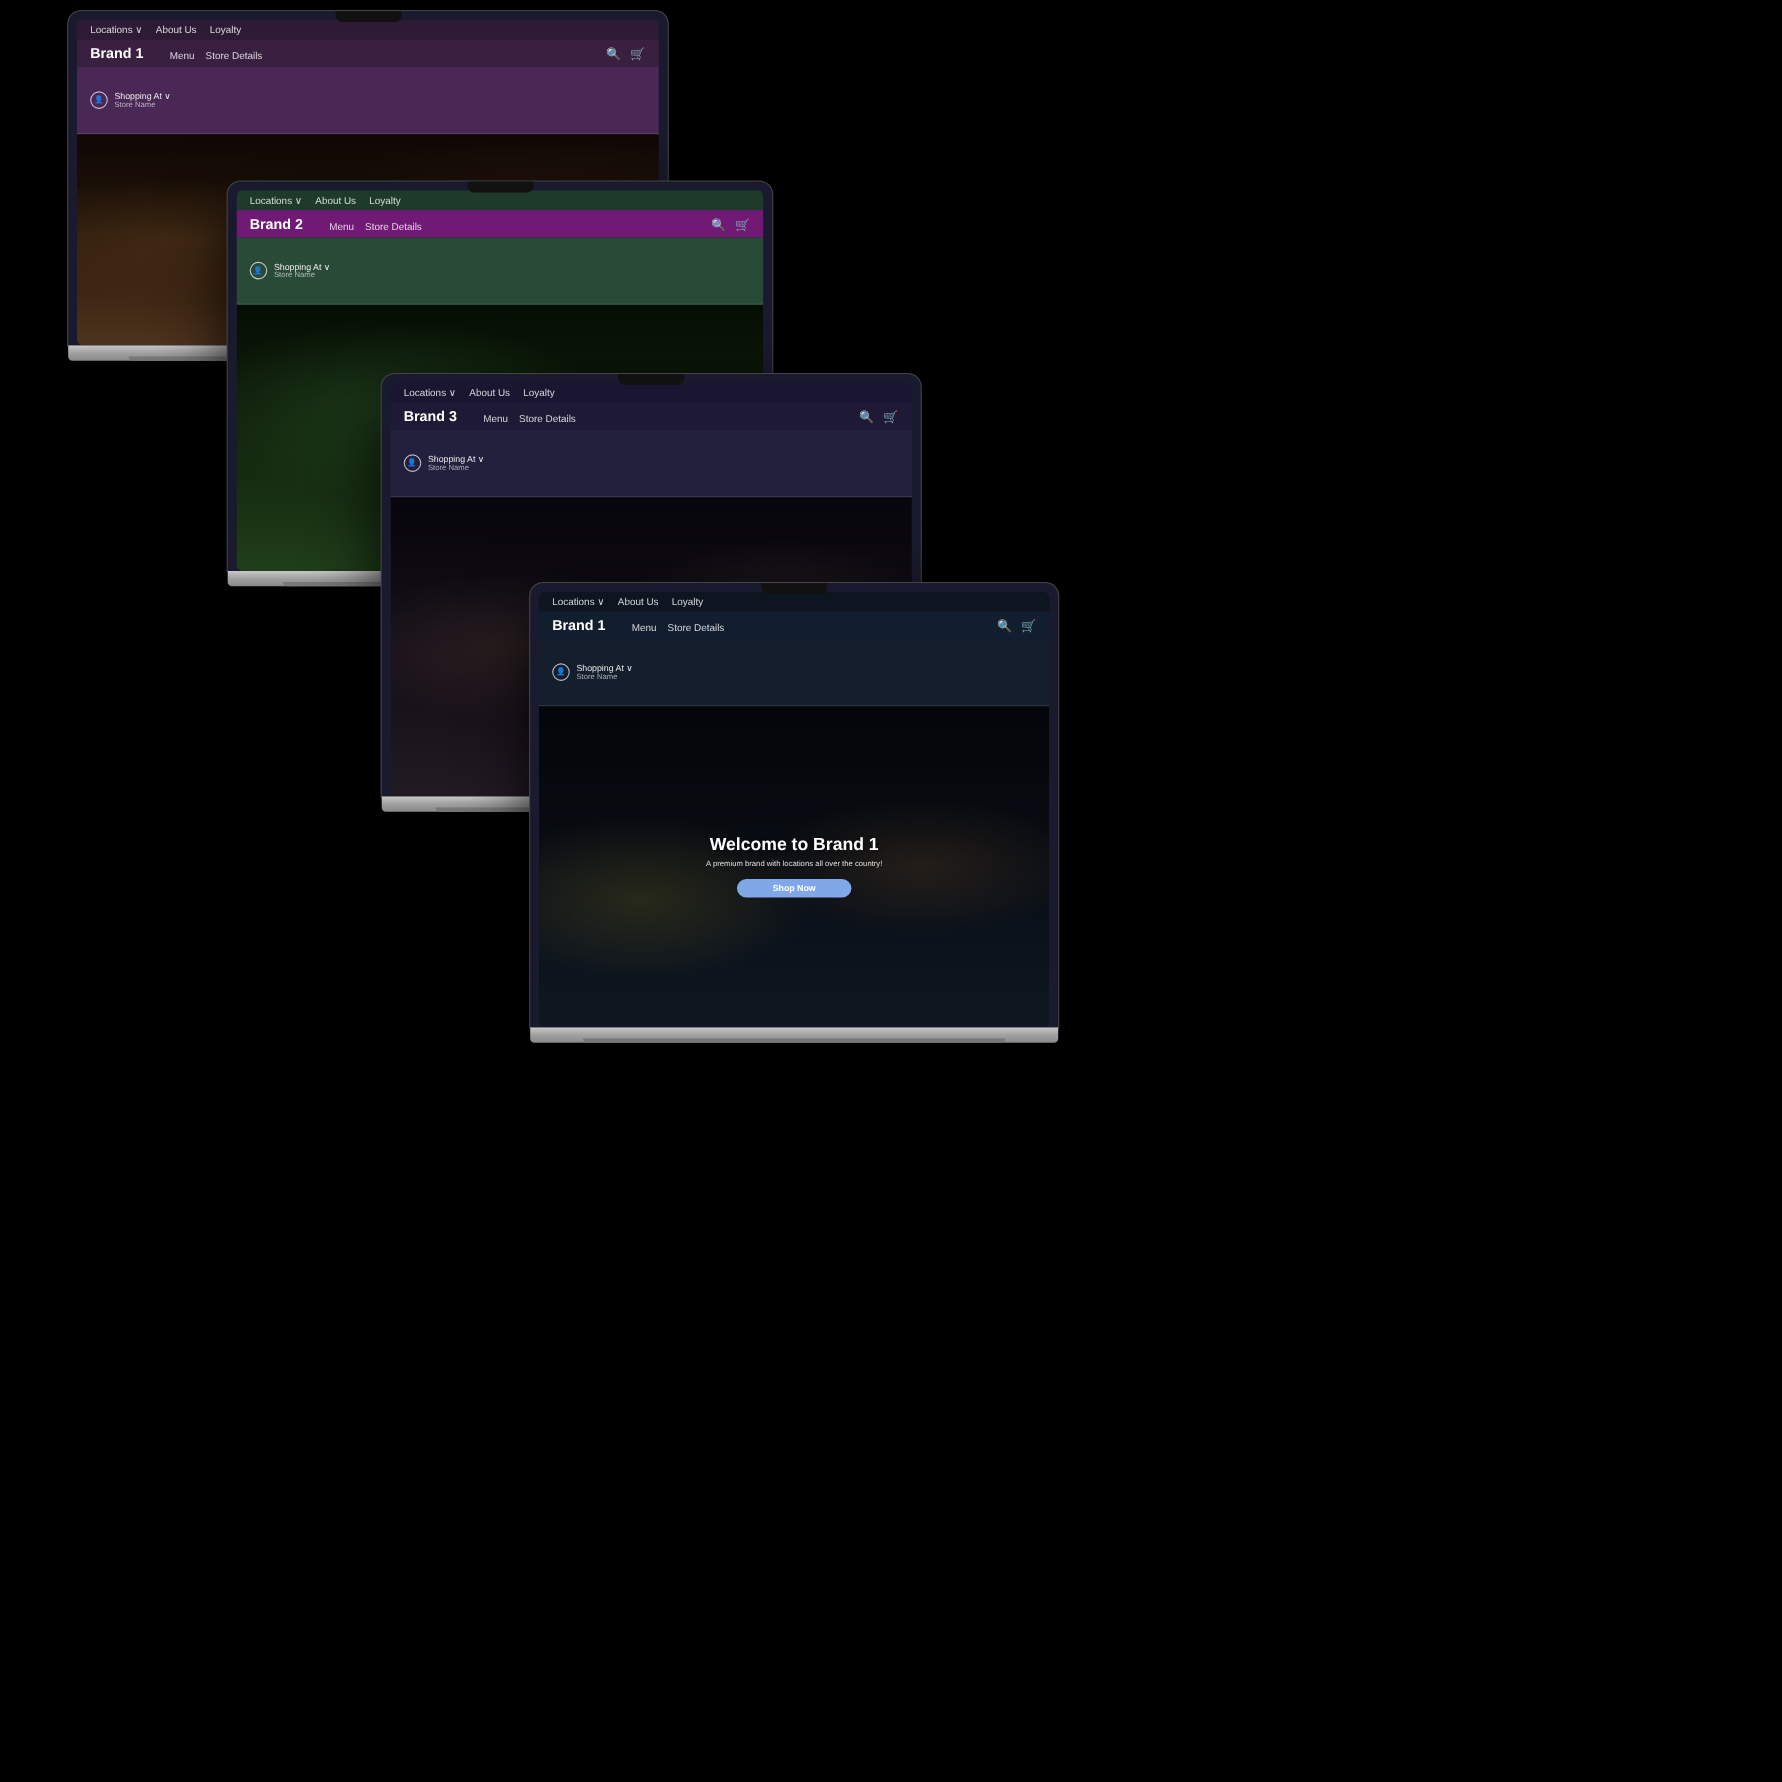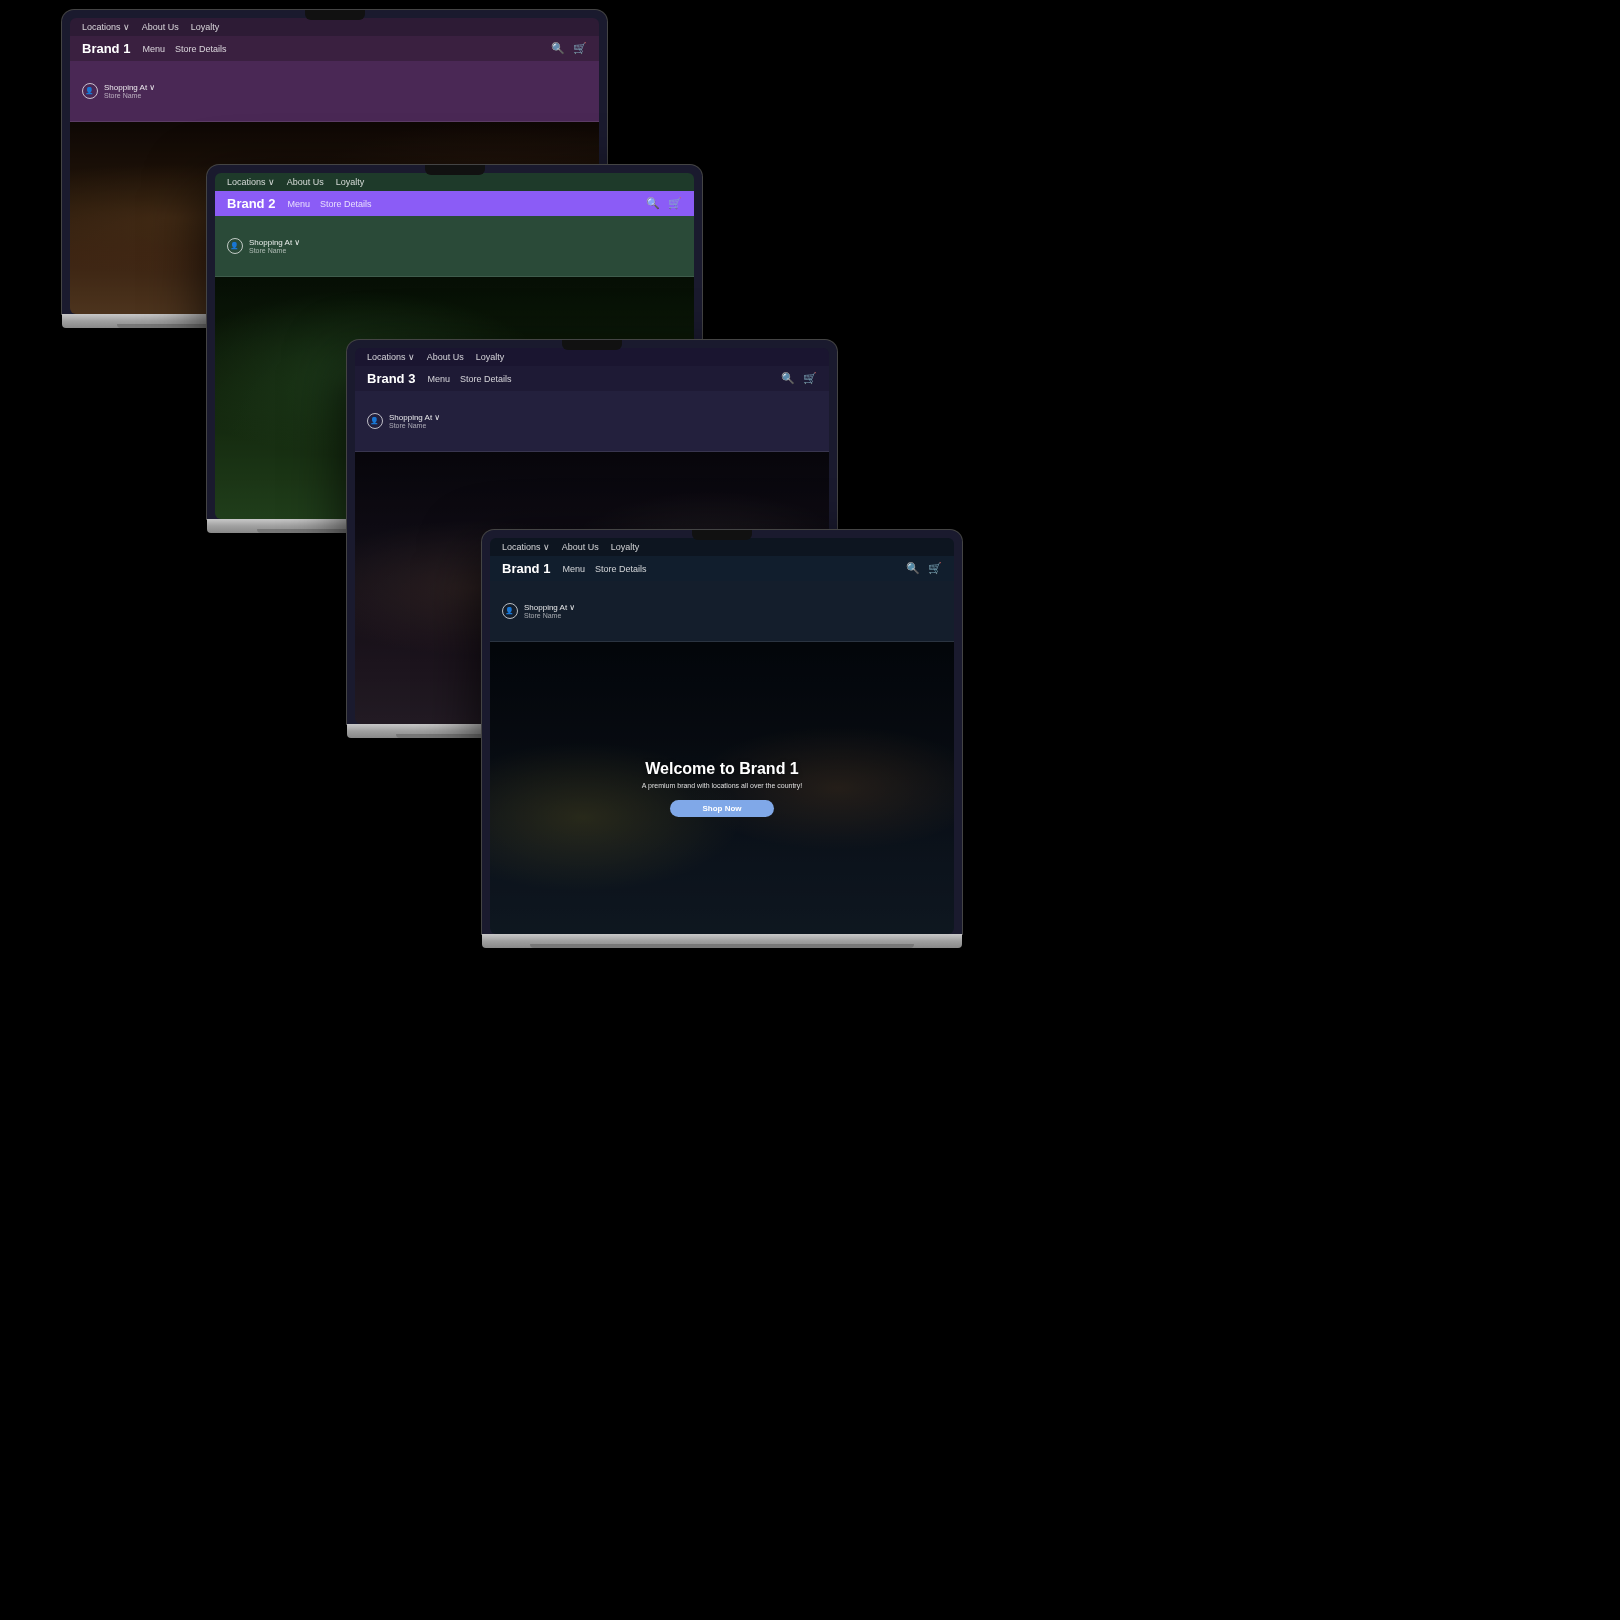--- a/index.html
+++ b/index.html
@@ -86,23 +86,23 @@
     .top-nav .nav-item {
       color: rgba(255,255,255,0.8);
       cursor: pointer;
       display: flex;
       align-items: center;
       gap: 2px;
     }
 
     .main-nav {
       display: flex;
-      align-items: center;
+      align-items: flex-end;
       padding: 5px 12px;
-      gap: 12px;
+      gap: 24px;
     }
 
     .brand-logo {
       font-size: 13px;
       font-weight: 700;
       color: white;
       flex: 0 0 auto;
     }
 
     .main-nav-links {
@@ -204,21 +204,21 @@
       border: none;
     }
 
     
     .topnav-brand1 { background: #2d1b35; }
     .topnav-brand2 { background: #1e3a2a; }
     .topnav-brand3 { background: #1a1530; }
     .topnav-brand4 { background: #0d1520; }
 
     .mainnav-brand1 { background: #3a2040; }
-    .mainnav-brand2 { background: #8b5cf6; }
+    .mainnav-brand2 { background: #701a75; }
     .mainnav-brand3 { background: #1e1a35; }
     .mainnav-brand4 { background: #111e2d; }
 
     .storebar-brand1 { background: #4a2855; border-bottom: 1px solid rgba(255,255,255,0.1); }
     .storebar-brand2 { background: #2a4a38; border-bottom: 1px solid rgba(255,255,255,0.1); }
     .storebar-brand3 { background: #23203d; border-bottom: 1px solid rgba(255,255,255,0.1); }
     .storebar-brand4 { background: #141e2c; border-bottom: 1px solid rgba(255,255,255,0.1); }
 
     
     .btn-brand1 { background: #e8a0c0; color: #333; }

